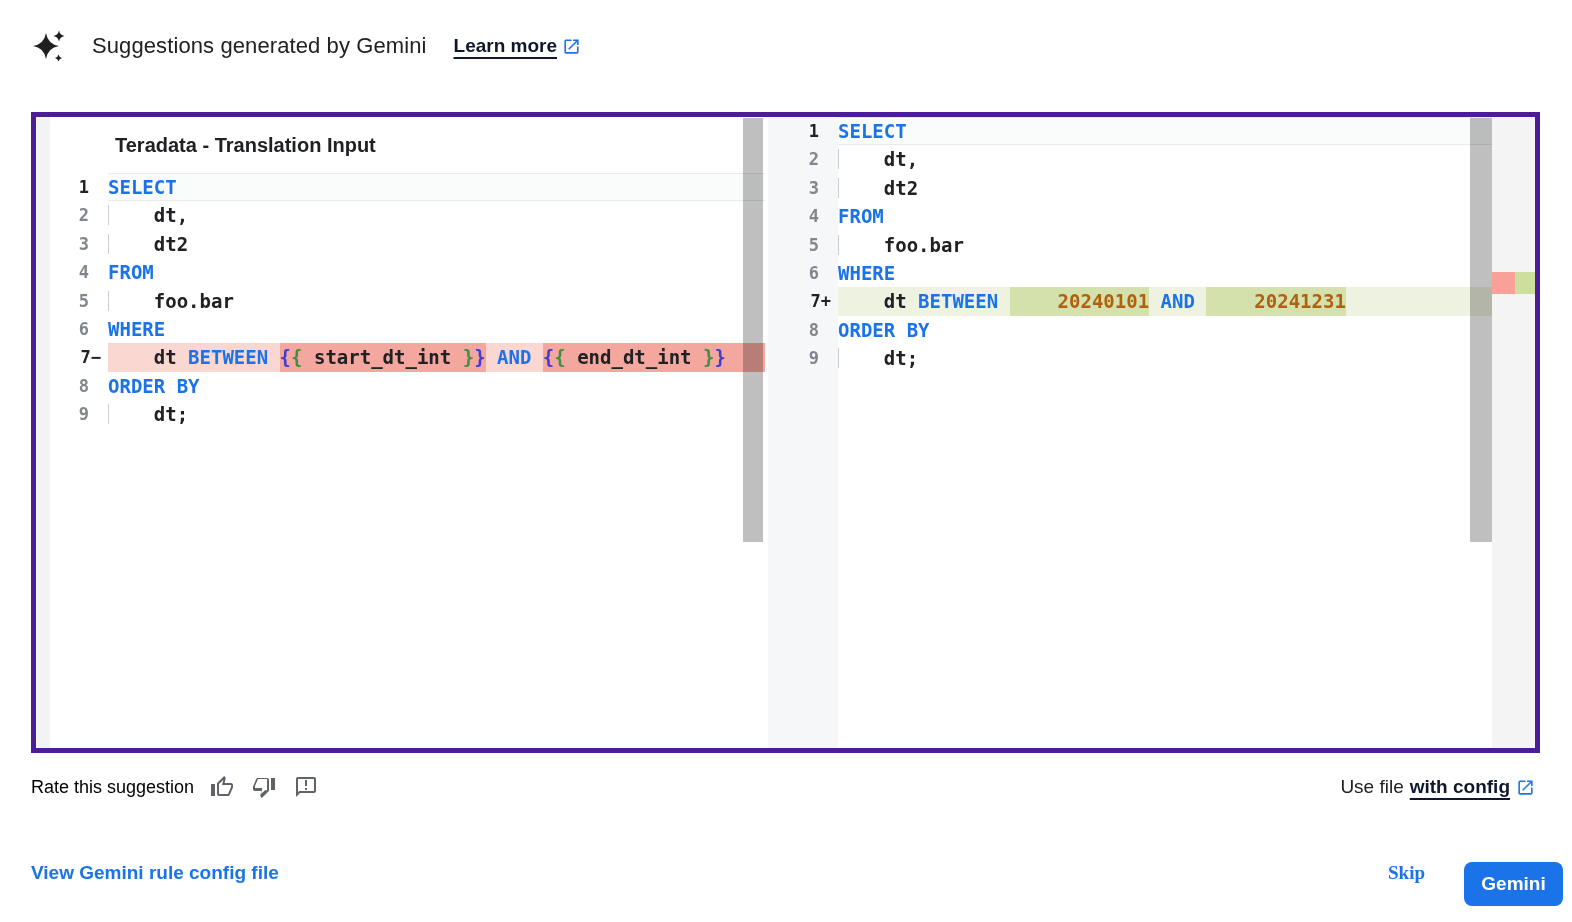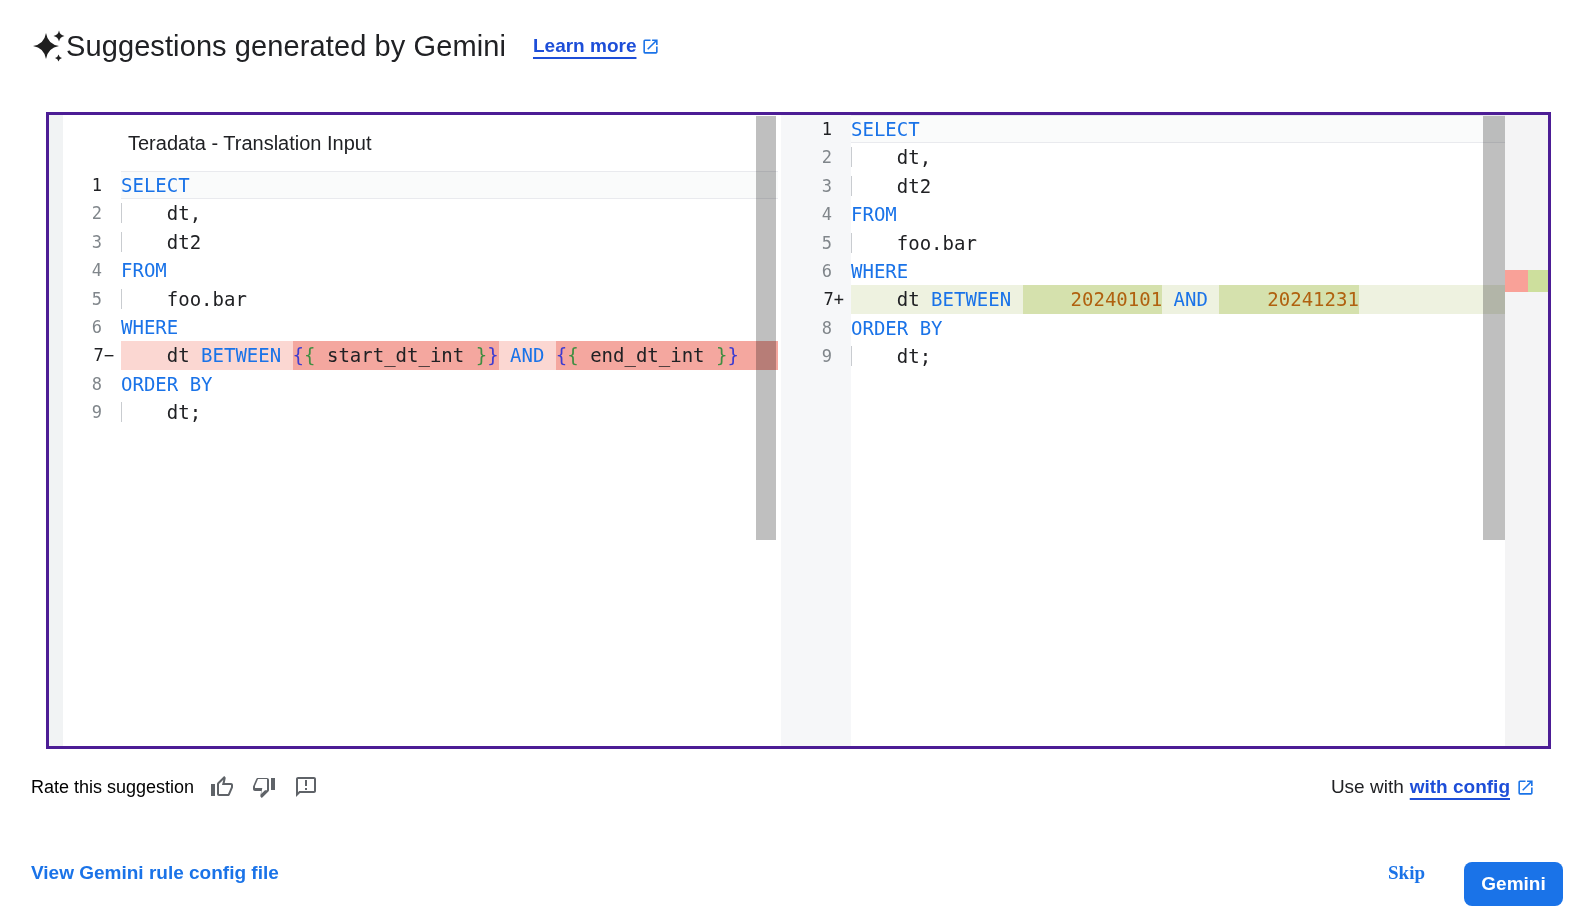--- a/index.html
+++ b/index.html
@@ -2,29 +2,29 @@
 <html><head>
 <meta charset="utf-8">
 <style>
   html,body{margin:0;padding:0;background:#fff;}
   .page{position:relative;width:1572px;height:922px;background:#fff;overflow:hidden;
         font-family:"Liberation Sans",sans-serif;color:#202124;}
 
   
   .top-header{position:absolute;left:30px;top:24px;height:44px;display:flex;align-items:center;}
   .sparkle{width:36px;height:36px;flex:none;}
-  .top-title{font-size:29px;color:#202124;letter-spacing:.1px;}
+  .top-title{font-size:22px;color:#202124;margin-left:26px;letter-spacing:.1px;}
   .learn-more{margin-left:27px;display:flex;align-items:center;gap:5px;cursor:pointer;}
-  .link-blue{color:#1d4ed8;font-size:19px;font-weight:bold;text-decoration:underline;
+  .link-blue{color:#0f172a;font-size:19px;font-weight:bold;text-decoration:underline;
              text-underline-offset:5px;text-decoration-thickness:2px;}
   .ext-icon{width:19px;height:19px;}
 
   
-  .diff-container{position:absolute;left:46px;top:112px;width:1499px;height:631px;
-                  border:3px solid #4c1d95;display:flex;background:#fff;}
+  .diff-container{position:absolute;left:31px;top:112px;width:1499px;height:631px;
+                  border:5px solid #4c1d95;display:flex;background:#fff;font-weight:bold;}
   .pane{position:relative;height:100%;overflow:hidden;}
   .pane-left{width:729px;}
   .pane-gap{width:3px;background:#fff;flex:none;}
   .pane-right{flex:1;}
   .pane-left::before{content:"";position:absolute;left:0;top:0;bottom:0;width:14px;background:#f1f3f4;}
   .pane-right::before{content:"";position:absolute;left:0;top:0;bottom:0;width:70px;background:#f6f7f9;}
   .pane-header{position:relative;height:56px;display:flex;align-items:center;z-index:1;}
   .pane-left .pane-header{padding-left:79px;}
   .pane-right .pane-header{padding-left:74px;}
   .pane-title{font-size:20px;color:#202124;}
@@ -268,21 +268,21 @@
       <svg viewBox="0 0 24 24">
         <path d="M15 3H6c-.83 0-1.54.5-1.84 1.22l-3.02 7.05c-.09.23-.14.47-.14.73v2c0 1.1.9 2 2 2h6.31l-.95 4.57-.03.32c0 .41.17.79.44 1.06L9.83 23l6.59-6.59c.36-.36.58-.86.58-1.41V5c0-1.1-.9-2-2-2zm-2 12.17L9.07 19.07 10.31 13H3v-2l3-7h9v11.17zM19 3v12h4V3h-4z"></path>
       </svg>
     </button>
     <button class="icon-btn">
       <svg viewBox="0 0 24 24">
         <path d="M20 2H4c-1.1 0-1.99.9-1.99 2L2 22l4-4h14c1.1 0 2-.9 2-2V4c0-1.1-.9-2-2-2zm0 14H5.17L4 17.17V4h16v12zM11 5h2v6h-2zm0 8h2v2h-2z"></path>
       </svg>
     </button>
     <span class="use-code">
-      <span>Use with</span>
+      <span>Use file</span>
       <span class="link-blue">with config</span>
       <svg class="ext-icon" viewBox="0 0 24 24">
         <path fill="#1a73e8" d="M19 19H5V5h7V3H5a2 2 0 0 0-2 2v14a2 2 0 0 0 2 2h14c1.1 0 2-.9 2-2v-7h-2v7zM14 3v2h3.59l-9.83 9.83 1.41 1.41L19 6.41V10h2V3h-7z"></path>
       </svg>
     </span>
   </div>
 
   <div class="action-row">
     <span class="view-config">View Gemini rule config file</span>
     <span class="spacer"></span>

